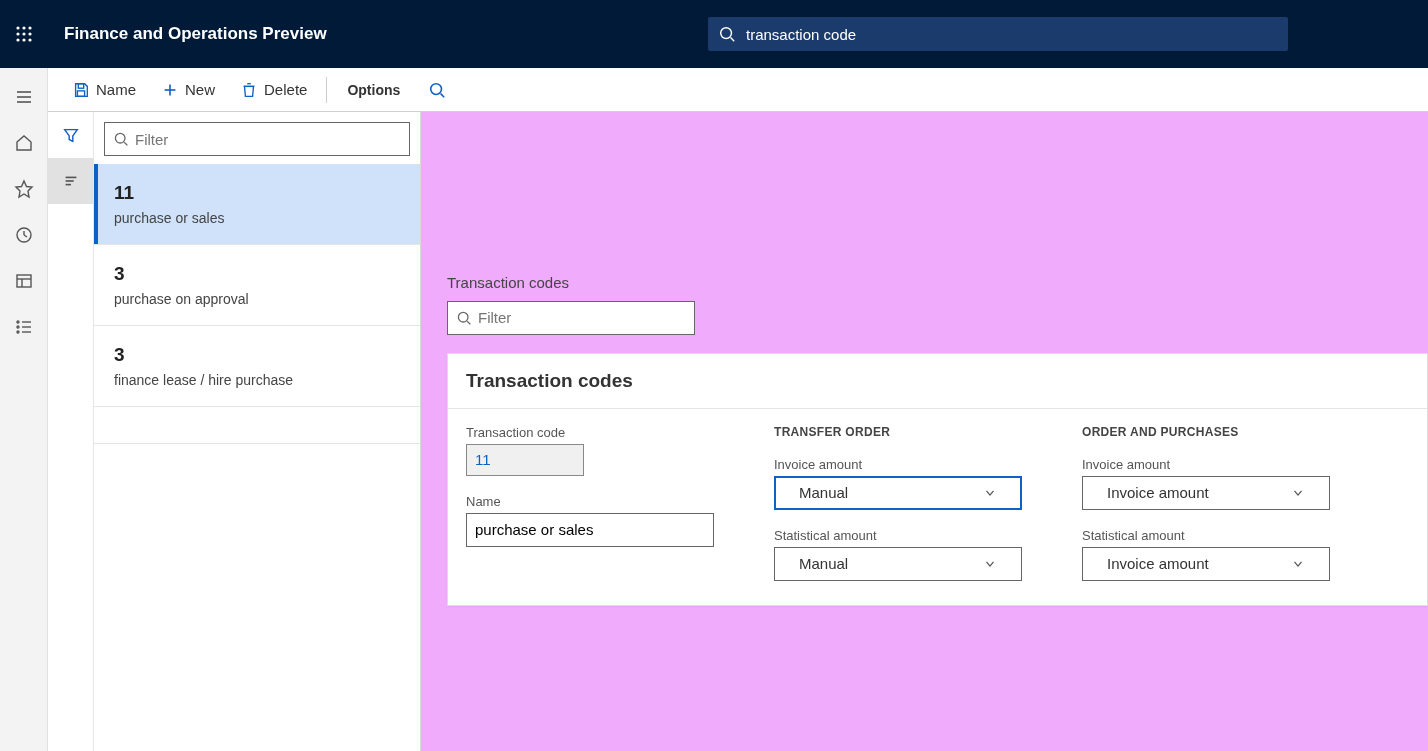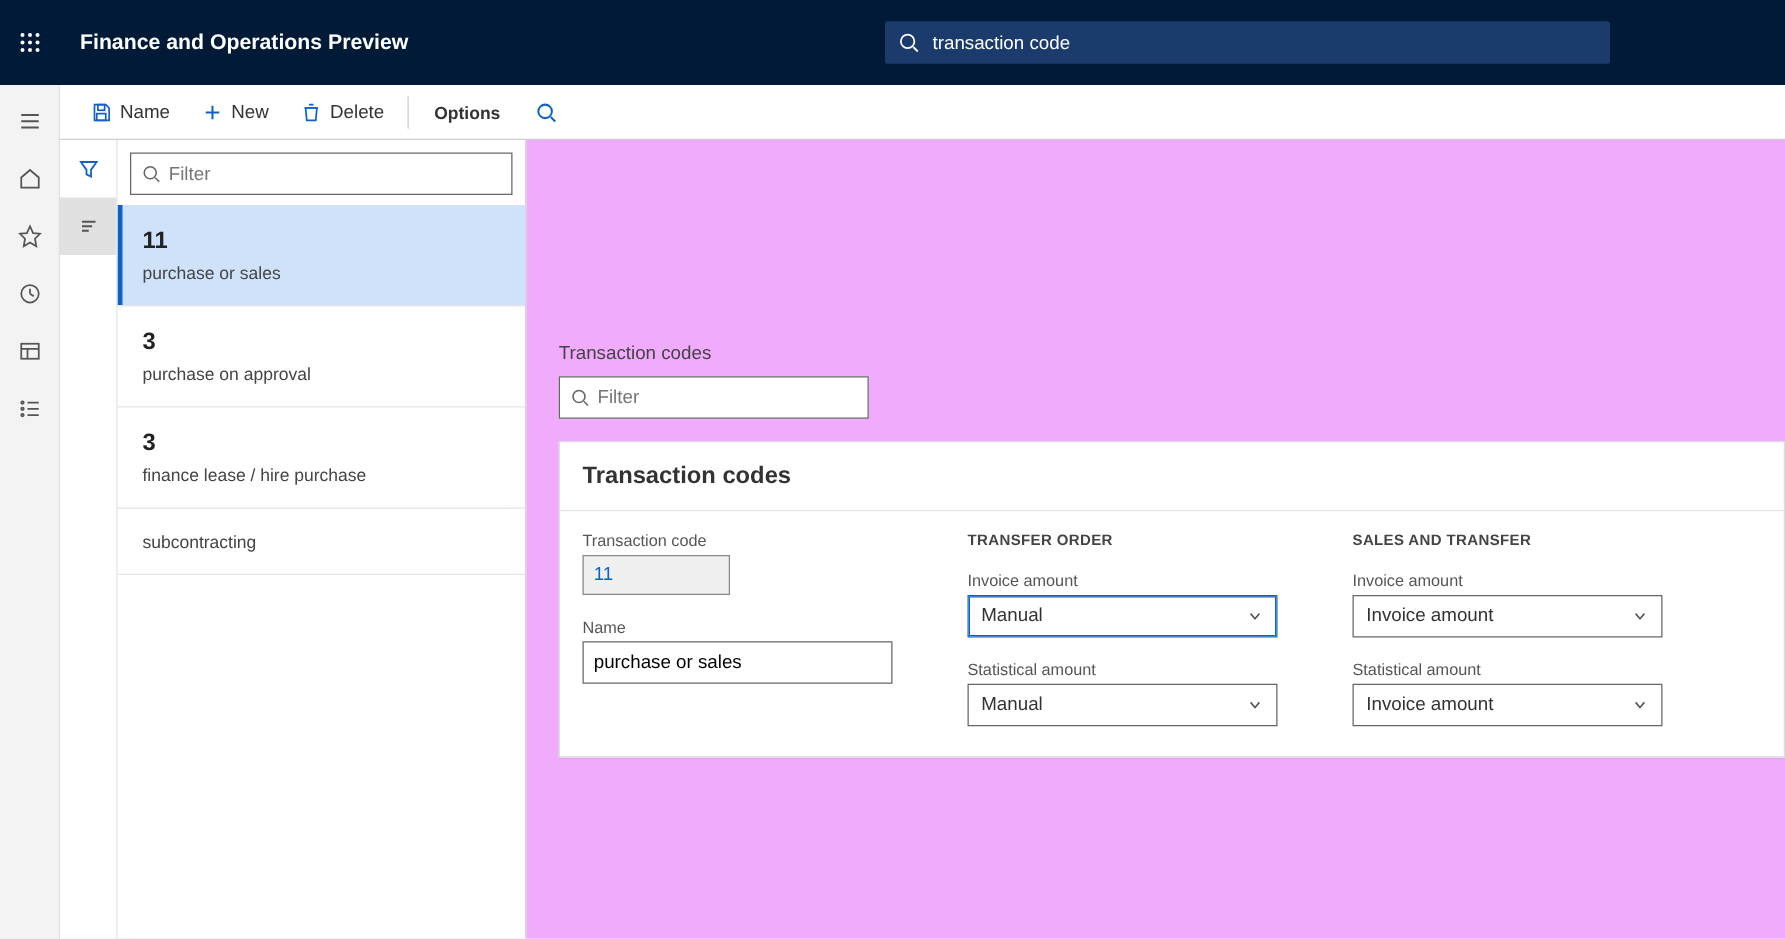--- a/index.html
+++ b/index.html
@@ -60,21 +60,21 @@
   .detail-filter-wrap { width:248px; display:flex; align-items:center; border:1px solid #666; height:34px; padding:0 8px; background:#fff;}
   .detail-filter-wrap input { flex:1; border:none; outline:none; font-size:15px; padding-left:6px;}
   .card { background:#fff; margin: 8px 0 0 26px; border:1px solid #ddd; border-top:1px solid #ddd; box-shadow:0 1px 2px rgba(0,0,0,0.04);}
   .card-title { font-size:19px; font-weight:600; padding:16px 18px; border-bottom:1px solid #e5e5e5;}
   .card-body { padding:16px 18px 24px 18px; display:flex; gap:60px; flex-wrap:wrap;}
   .fgroup { display:flex; flex-direction:column; gap:18px; min-width:240px;}
   .section-label { font-size:12px; font-weight:700; letter-spacing:.3px; color:#444;}
   .field-label { font-size:13px; color:#555; margin-bottom:4px; display:block;}
   .text-box { width:118px; height:32px; border:1px solid #888; background:#f0f0f0; color:#0e62c7; padding:0 8px; font-size:15px;}
   .text-box-wide { width:248px; height:34px; border:1px solid #666; padding:0 8px; font-size:15px; background:#fff; outline:none;}
-  .select-box { width:248px; height:34px; border:1px solid #666; background:#fff; display:flex; align-items:center; justify-content:space-between; padding:0 10px; font-size:15px; cursor:pointer;}
+  .select-box { width:248px; height:34px; border:1px solid #666; background:#fff; display:flex; align-items:center; justify-content:space-between; padding:0 24px; font-size:15px; cursor:pointer;}
   .select-box.focused { border:1px solid #0e62c7; box-shadow:0 0 0 1px #0e62c7 inset;}
   .chev { display:flex; }
 
   svg { display:block; }
 </style>
 </head>
 <body>
 
 <div class="topbar">
   <div class="waffle">
@@ -218,21 +218,20 @@
               </div>
               <div class="list-item">
                 <div class="li-code">3</div>
                 <div class="li-name">purchase on approval</div>
               </div>
               <div class="list-item">
                 <div class="li-code">3</div>
                 <div class="li-name">finance lease / hire purchase</div>
               </div>
               <div class="list-item">
-                <div class="li-name">subcontracting</div>
               </div>
             </div>
         </div>
       </div>
 
       <div class="detail-col">
         <div class="detail-header">
           <div class="detail-title">Transaction codes</div>
           <div class="detail-filter-wrap">
             <svg width="16" height="16" viewBox="0 0 20 20" fill="none" stroke="#666" stroke-width="1.6">
@@ -277,21 +276,21 @@
                   <span class="chev">
                     <svg width="14" height="14" viewBox="0 0 20 20" fill="none" stroke="#555" stroke-width="1.8">
                         <path d="M5 7 L10 13 L15 7"></path>
                       </svg>
                   </span>
                 </div>
               </div>
             </div>
 
             <div class="fgroup">
-              <div class="section-label">SALES AND TRANSFER</div>
+              <div class="section-label">ORDER AND PURCHASES</div>
               <div>
                 <label class="field-label">Invoice amount</label>
                 <div class="select-box">
                   <span>Invoice amount</span>
                   <span class="chev">
                     <svg width="14" height="14" viewBox="0 0 20 20" fill="none" stroke="#555" stroke-width="1.8">
                         <path d="M5 7 L10 13 L15 7"></path>
                       </svg>
                   </span>
                 </div>

